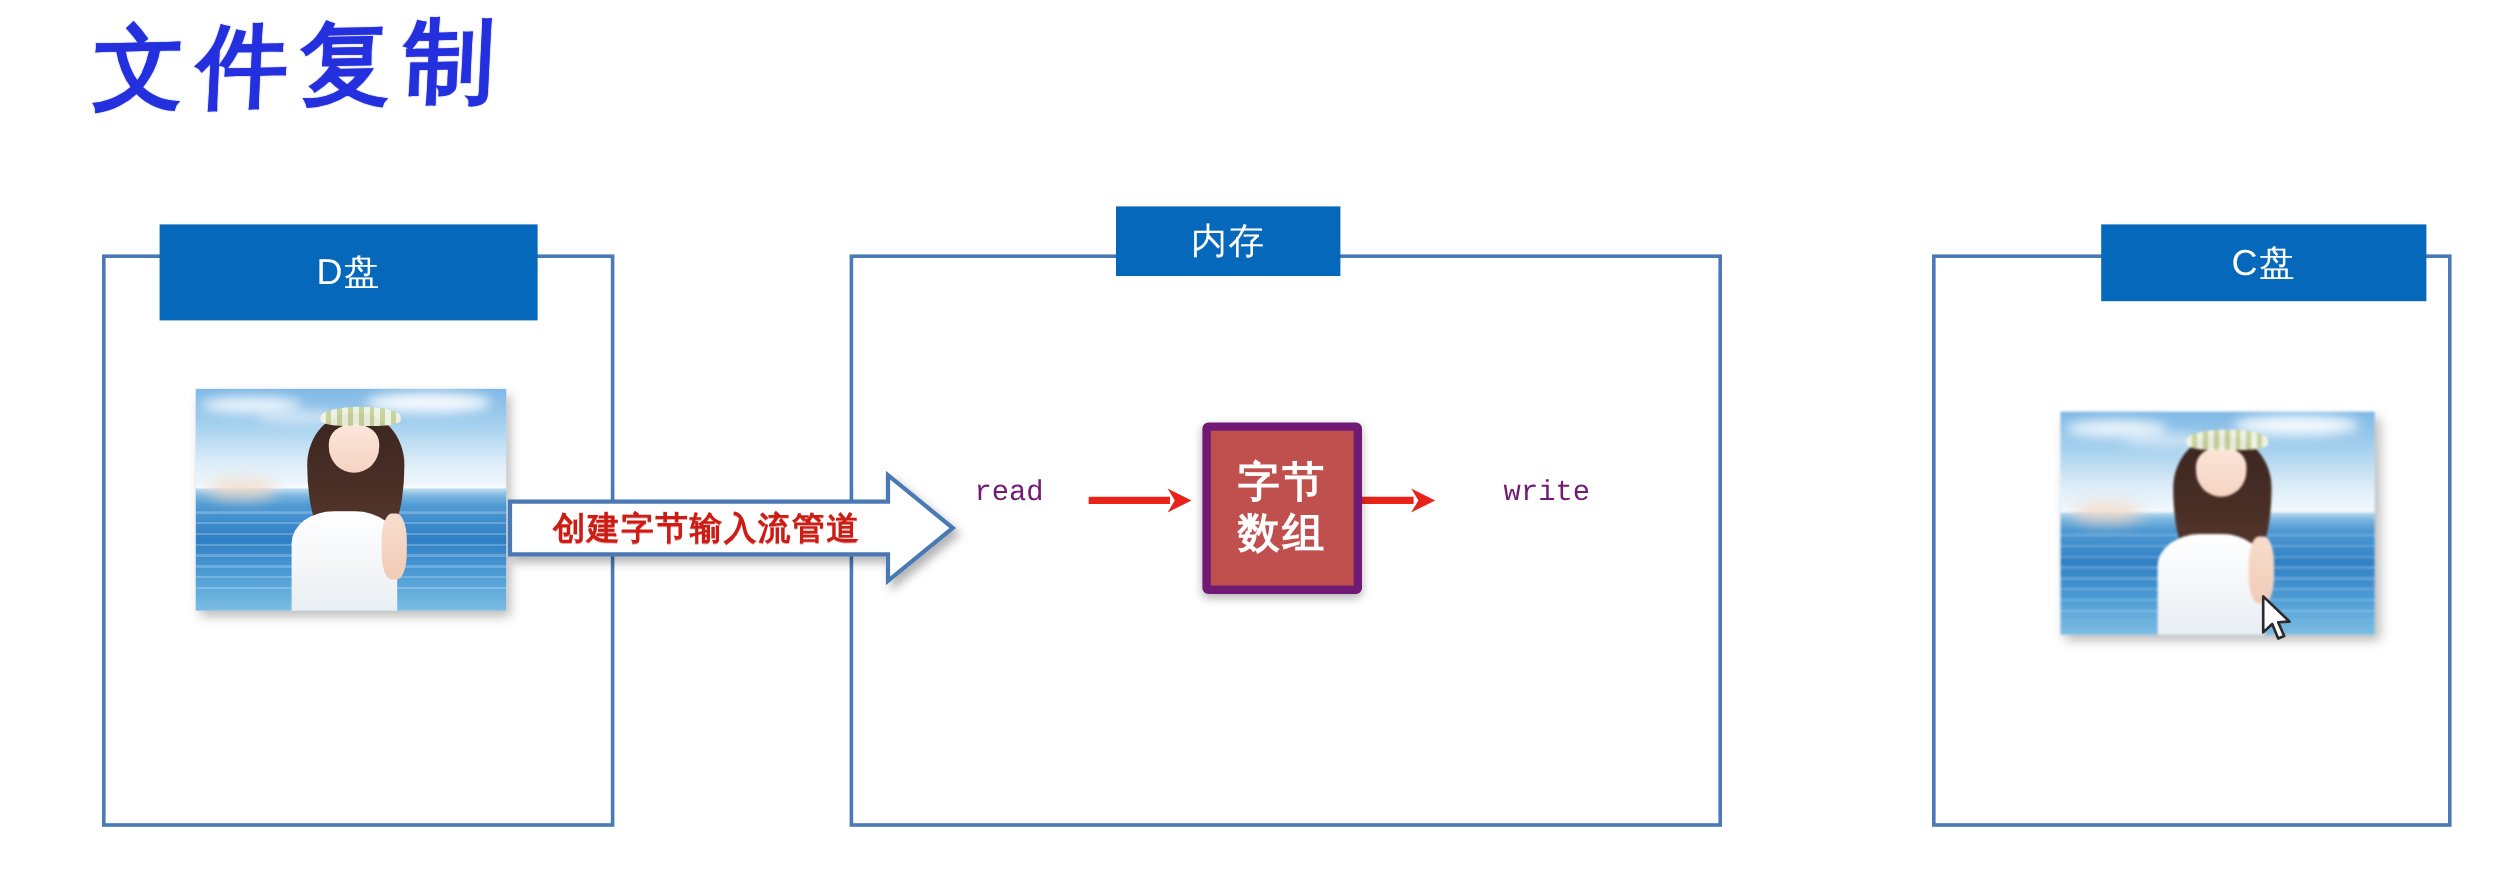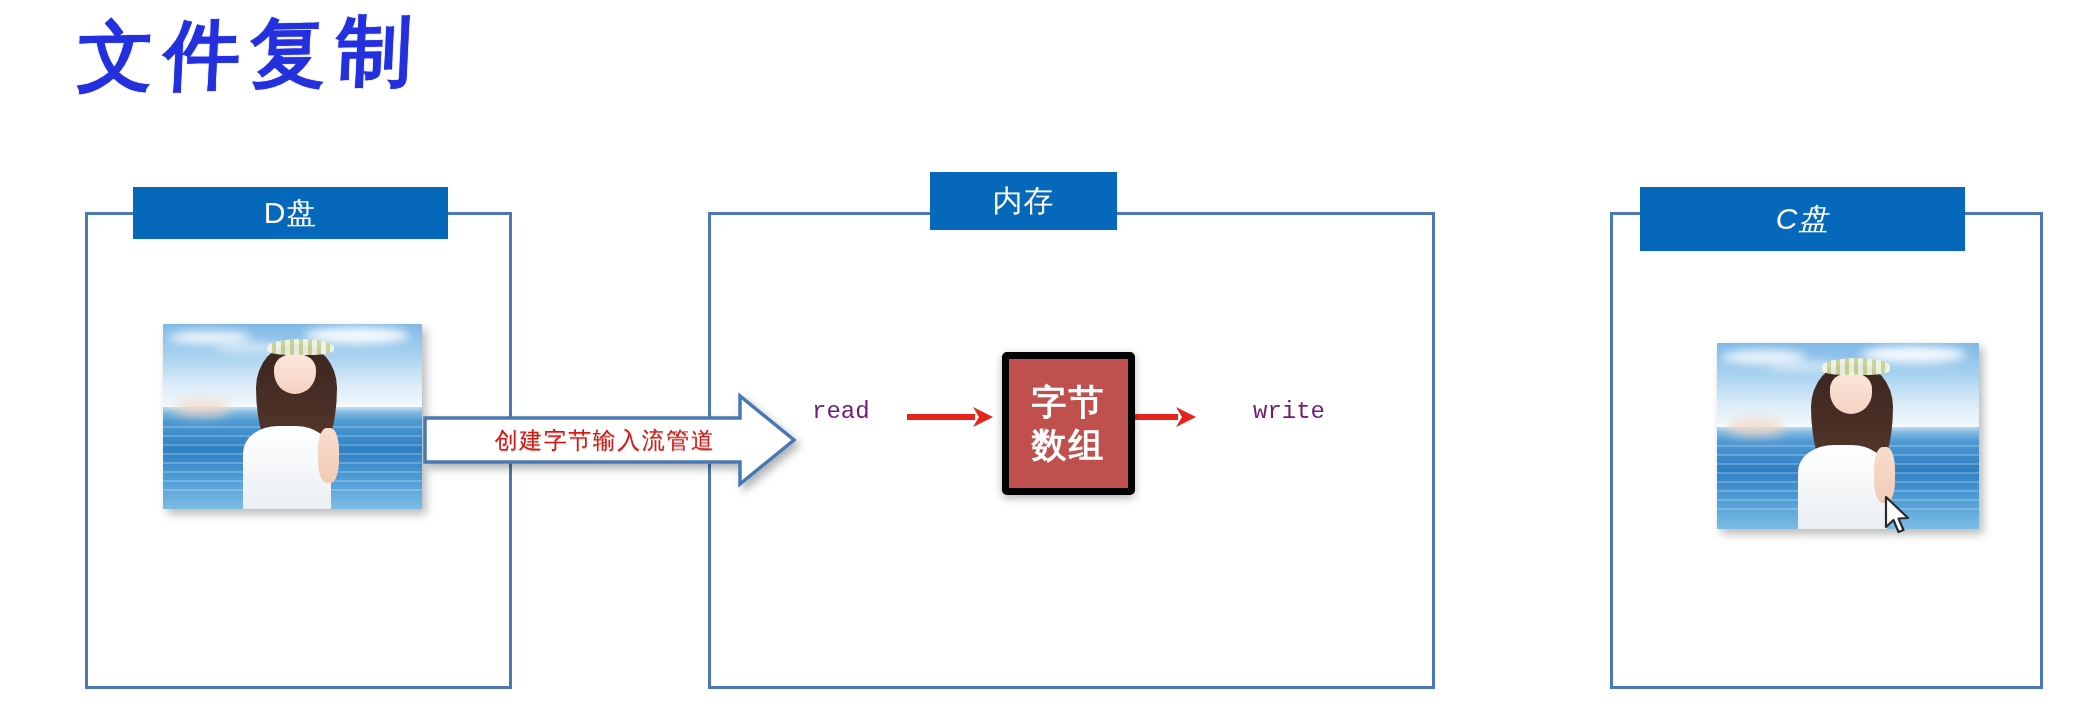--- a/index.html
+++ b/index.html
@@ -40,23 +40,23 @@
   .banner{
     position:absolute;
     background:#0568bb;
     color:#ffffff;
     display:flex;align-items:center;justify-content:center;
     font-size:30px;
     letter-spacing:1px;
     box-sizing:border-box;
     z-index:5;
   }
-  .banner-1{left:133px;top:187px;width:315px;height:52px;}
+  .banner-1{left:133px;top:187px;width:315px;height:80px;}
   .banner-2{left:930px;top:172px;width:187px;height:58px;}
-  .banner-3{left:1640px;top:187px;width:325px;height:64px;font-style:italic;}
+  .banner-3{left:1751px;top:187px;width:271px;height:64px;}
 
   
   .photo{
     position:absolute;
     background:#cfe4f3;
     box-shadow:4px 5px 9px rgba(0,0,0,0.28);
     overflow:hidden;
     z-index:4;
   }
   .photo-left{left:163px;top:324px;width:259px;height:185px;}
@@ -89,23 +89,23 @@
   .ph-dress{position:absolute;left:31%;top:55%;width:34%;height:48%;
     background:linear-gradient(180deg,#ffffff 0%,#f4f6f8 50%,#e7edf2 100%);
     border-radius:40% 40% 8% 8%/30% 30% 6% 6%;}
   .ph-arm{position:absolute;left:60%;top:56%;width:8%;height:30%;
     background:linear-gradient(180deg,#f8ddcd,#f1cbb7);border-radius:40%;}
 
   
   .block-arrow{position:absolute;z-index:6;}
   .block-arrow svg{display:block;overflow:visible;}
   .block-arrow .ba-label{
-    position:absolute;top:0;left:16px;width:100%;height:100%;
+    position:absolute;top:0;left:0;width:100%;height:100%;
     display:flex;align-items:center;justify-content:center;
-    color:#cc1c14;font-weight:400;font-size:23px;letter-spacing:1.5px;
+    color:#cc1c14;font-weight:700;font-size:27px;letter-spacing:1.5px;
     text-shadow:0 1px 0 rgba(180,0,0,.35);
     padding-right:42px;box-sizing:border-box;
     pointer-events:none;
   }
   .arrow-in{left:424px;top:394px;width:372px;height:92px;}
   .arrow-out{left:1373px;top:394px;width:320px;height:92px;}
 
   
   .mono{
     position:absolute;
@@ -116,21 +116,21 @@
   .lbl-write{left:1253px;top:398px;}
 
   .red-arrow{position:absolute;z-index:6;}
   .red-arrow svg{display:block;}
   .ra-1{left:907px;top:404px;}
   .ra-2{left:1110px;top:404px;}
 
   .bytebox{
     position:absolute;left:1002px;top:352px;width:133px;height:143px;
     background:#c0504d;
-    border:7px solid #000000;
+    border:7px solid #701a75;
     border-radius:5px;
     box-sizing:border-box;
     box-shadow:0 3px 8px rgba(0,0,0,.3);
     display:flex;flex-direction:column;align-items:center;justify-content:center;
     z-index:7;
   }
   .bytebox span{
     color:#ffffff;font-weight:700;font-size:35px;line-height:1.22;letter-spacing:2px;
   }
 

